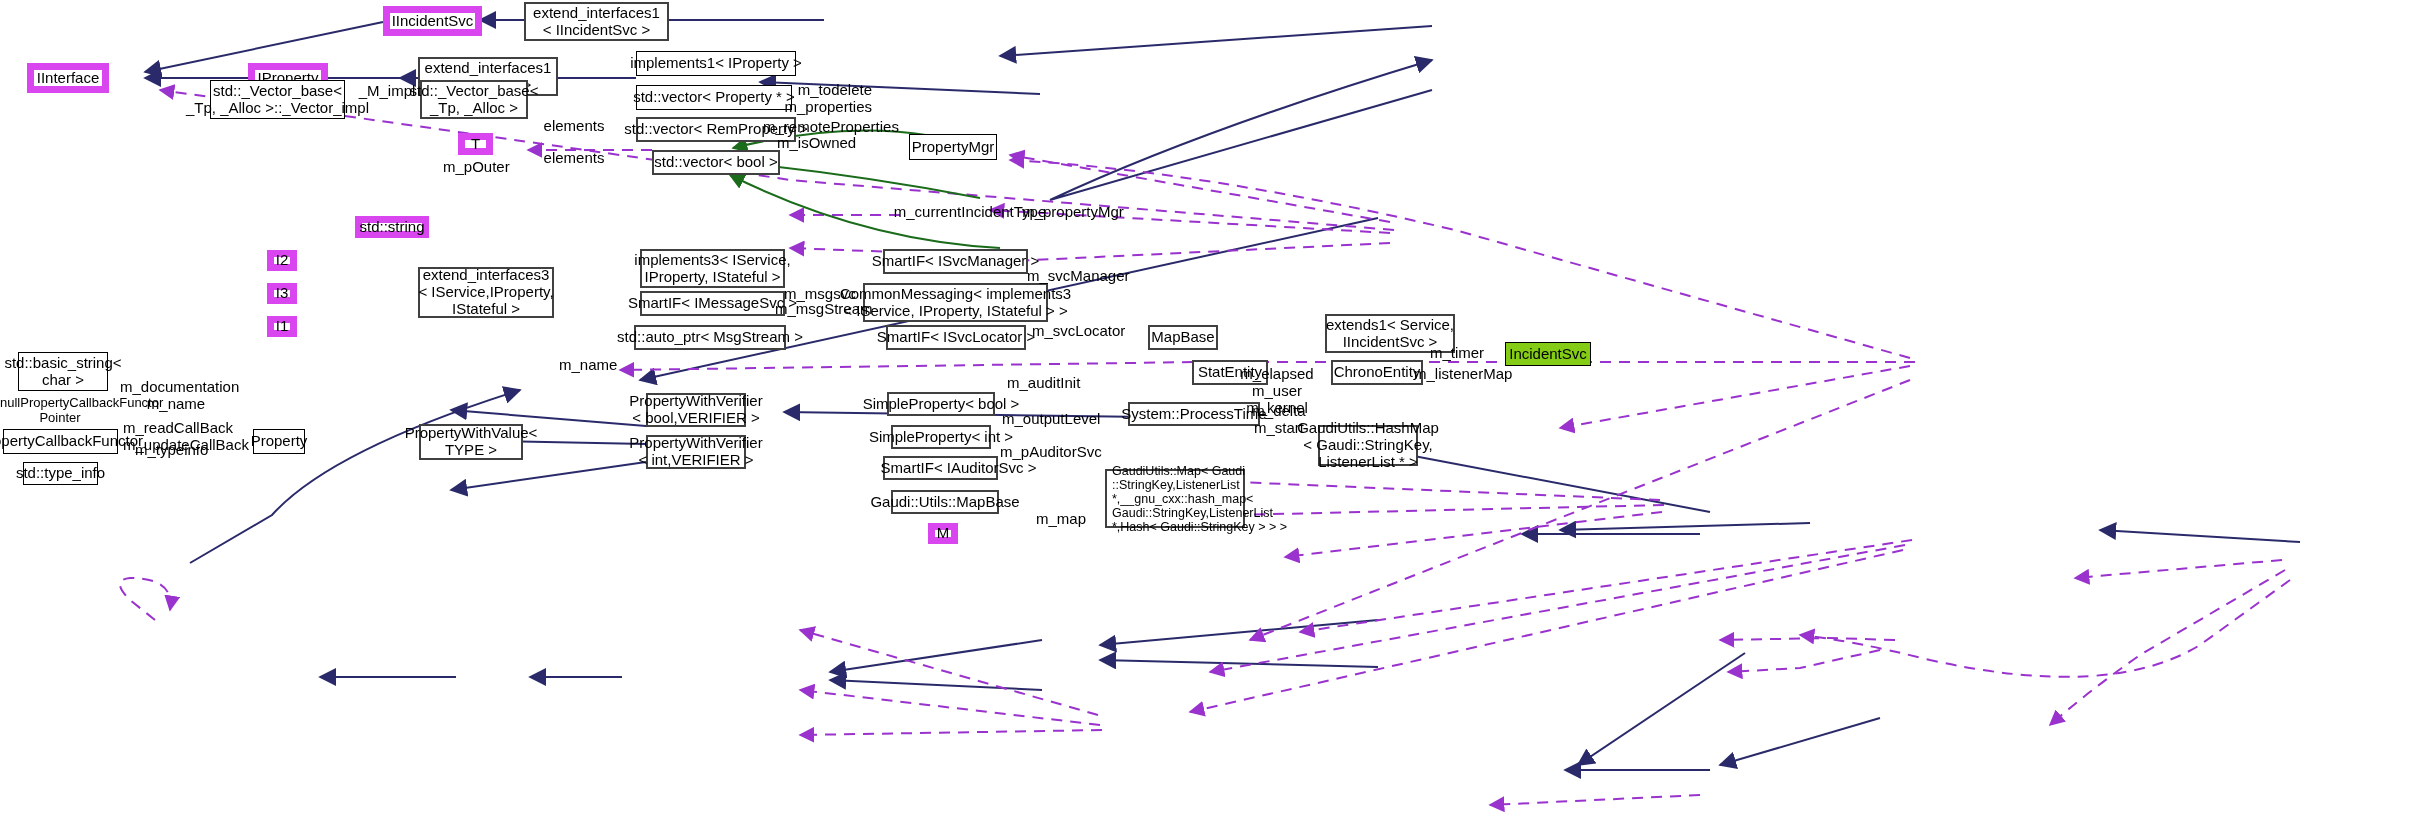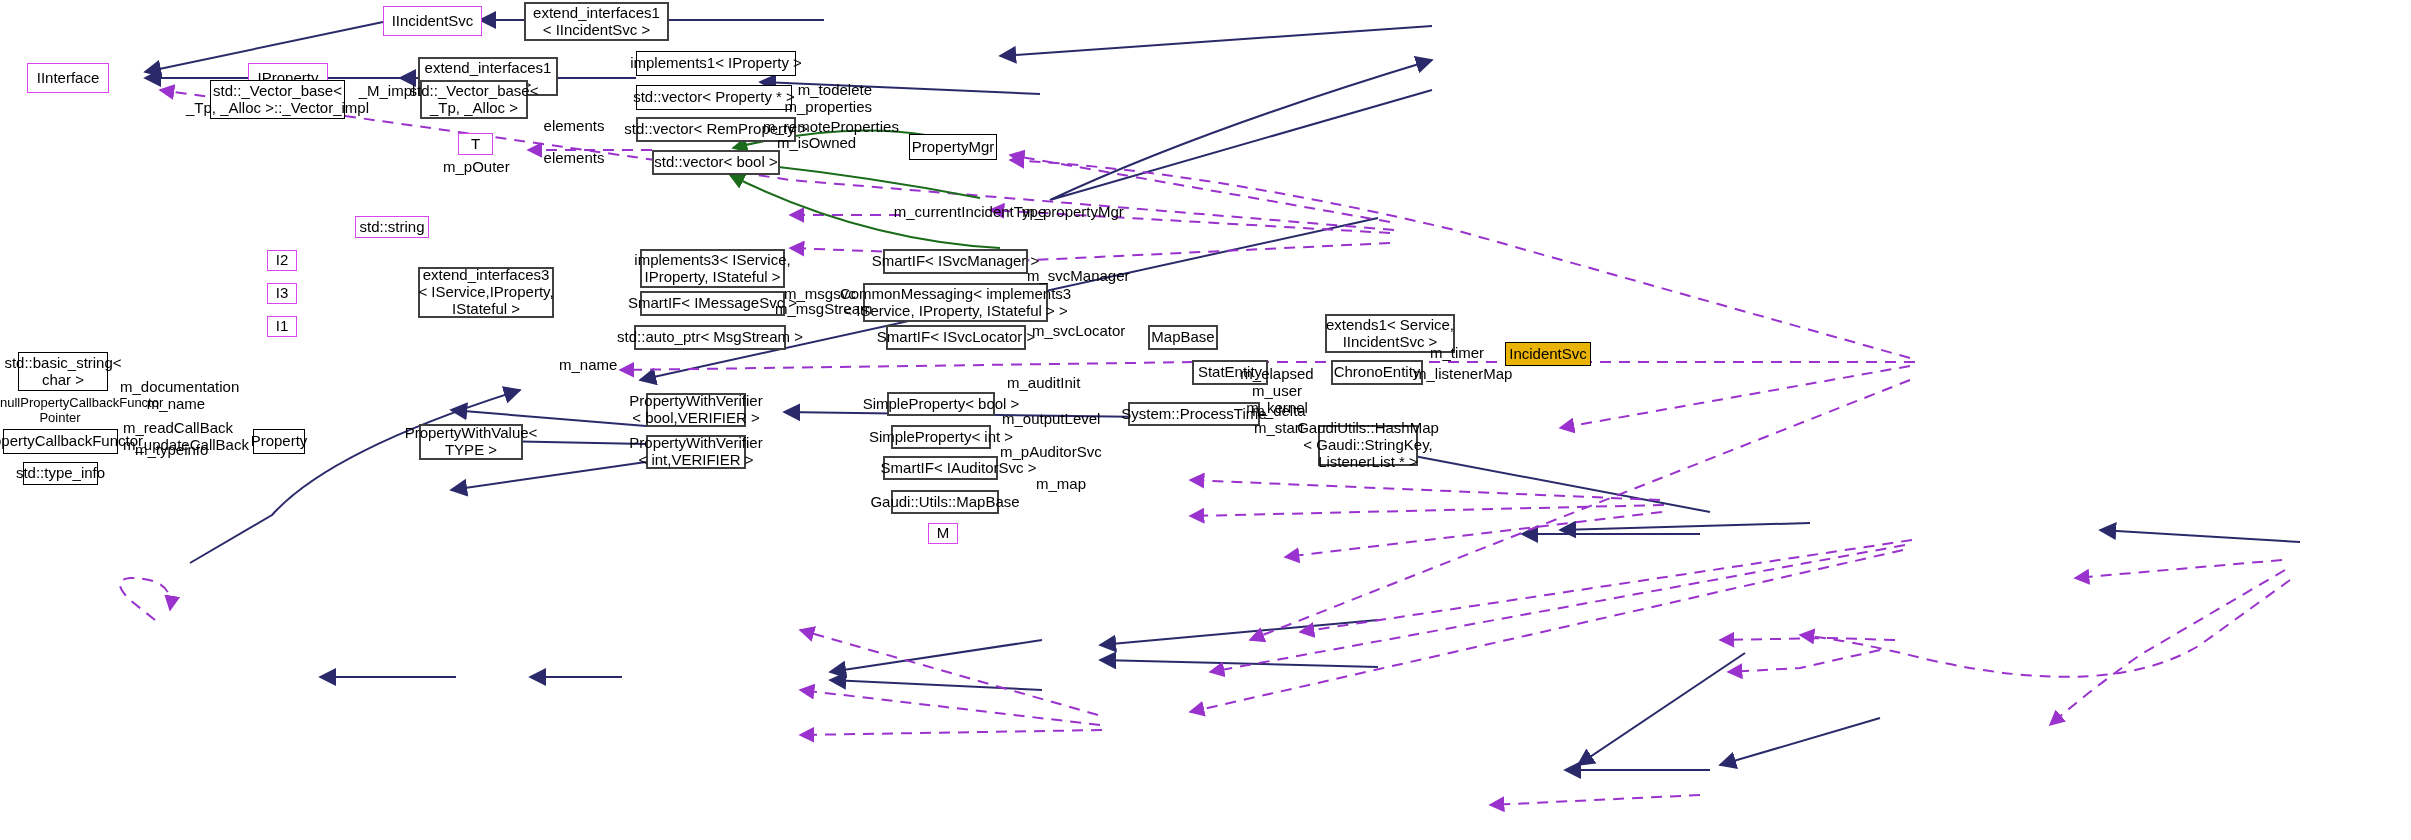--- a/index.html
+++ b/index.html
@@ -33,27 +33,27 @@
     align-items: center;
     justify-content: center;
     text-align: center;
     font-size: 15px;
     line-height: 1.12;
     color: #000000;
     white-space: pre;
     z-index: 5;
   }
   .node.grey-border {
-    border: 1px solid #d946ef;
+    border: 7px solid #d946ef;
   }
   .node.thick {
     border: 2px solid #404040;
   }
   .node.highlight {
-    background: #eab308;
+    background: #84cc16;
     border: 1px solid #000000;
   }
   .node.leftalign {
     justify-content: flex-start;
     text-align: left;
     padding-left: 5px;
   }
   .edge-label {
     position: absolute;
     font-size: 15px;
@@ -239,20 +239,25 @@
   <div class="node thick" style="left:891px; top:425px; width:100px; height:24px;">SimpleProperty&lt; int &gt;</div>
 
   <div class="node thick" style="left:883px; top:456px; width:115px; height:24px;padding-left:36px;">SmartIF&lt; IAuditorSvc &gt;</div>
 
   <div class="node thick" style="left:891px; top:490px; width:108px; height:24px;">Gaudi::Utils::MapBase</div>
 
   <div class="node grey-border" style="left:928px; top:523px; width:30px; height:21px;">M</div>
 
   <div class="node thick" style="left:1128px; top:402px; width:132px; height:24px;">System::ProcessTime</div>
 
+  <div class="node leftalign thick" style="left:1105px; top:469px; width:140px; height:59px; font-size:12.5px;">GaudiUtils::Map&lt; Gaudi
+::StringKey,ListenerList
+*,__gnu_cxx::hash_map&lt;
+Gaudi::StringKey,ListenerList
+*,Hash&lt; Gaudi::StringKey &gt; &gt; &gt;</div>
 
   <div class="node thick" style="left:1318px; top:425px; width:100px; height:41px;">GaudiUtils::HashMap
 &lt; Gaudi::StringKey,
 ListenerList * &gt;</div>
 
   <div class="edge-label" style="left:357px; top:83px; width:60px;">_M_impl</div>
 
   <div class="edge-label" style="left:539px; top:118px; width:70px;">elements</div>
 
   <div class="edge-label" style="left:539px; top:150px; width:70px;">elements</div>
@@ -290,21 +295,21 @@
 m_name</div>
 
   <div class="edge-label" style="left:0px; top:396px; width:120px; font-size:13px;">nullPropertyCallbackFunctor
 Pointer</div>
 
   <div class="edge-label" style="left:123px; top:420px; width:110px;">m_readCallBack
 m_updateCallBack</div>
 
   <div class="edge-label" style="left:135px; top:442px; width:72px;">m_typeinfo</div>
 
-  <div class="edge-label" style="left:1036px; top:476px; width:50px;">m_map</div>
+  <div class="edge-label" style="left:1036px; top:511px; width:50px;">m_map</div>
 
   <div class="edge-label" style="left:1237px; top:366px; width:80px;">m_elapsed
 m_user
 m_kernel</div>
 
   <div class="edge-label" style="left:1247px; top:403px; width:64px;">m_delta
 m_start</div>
 
   <div class="edge-label" style="left:1427px; top:345px; width:60px;">m_timer</div>
 

